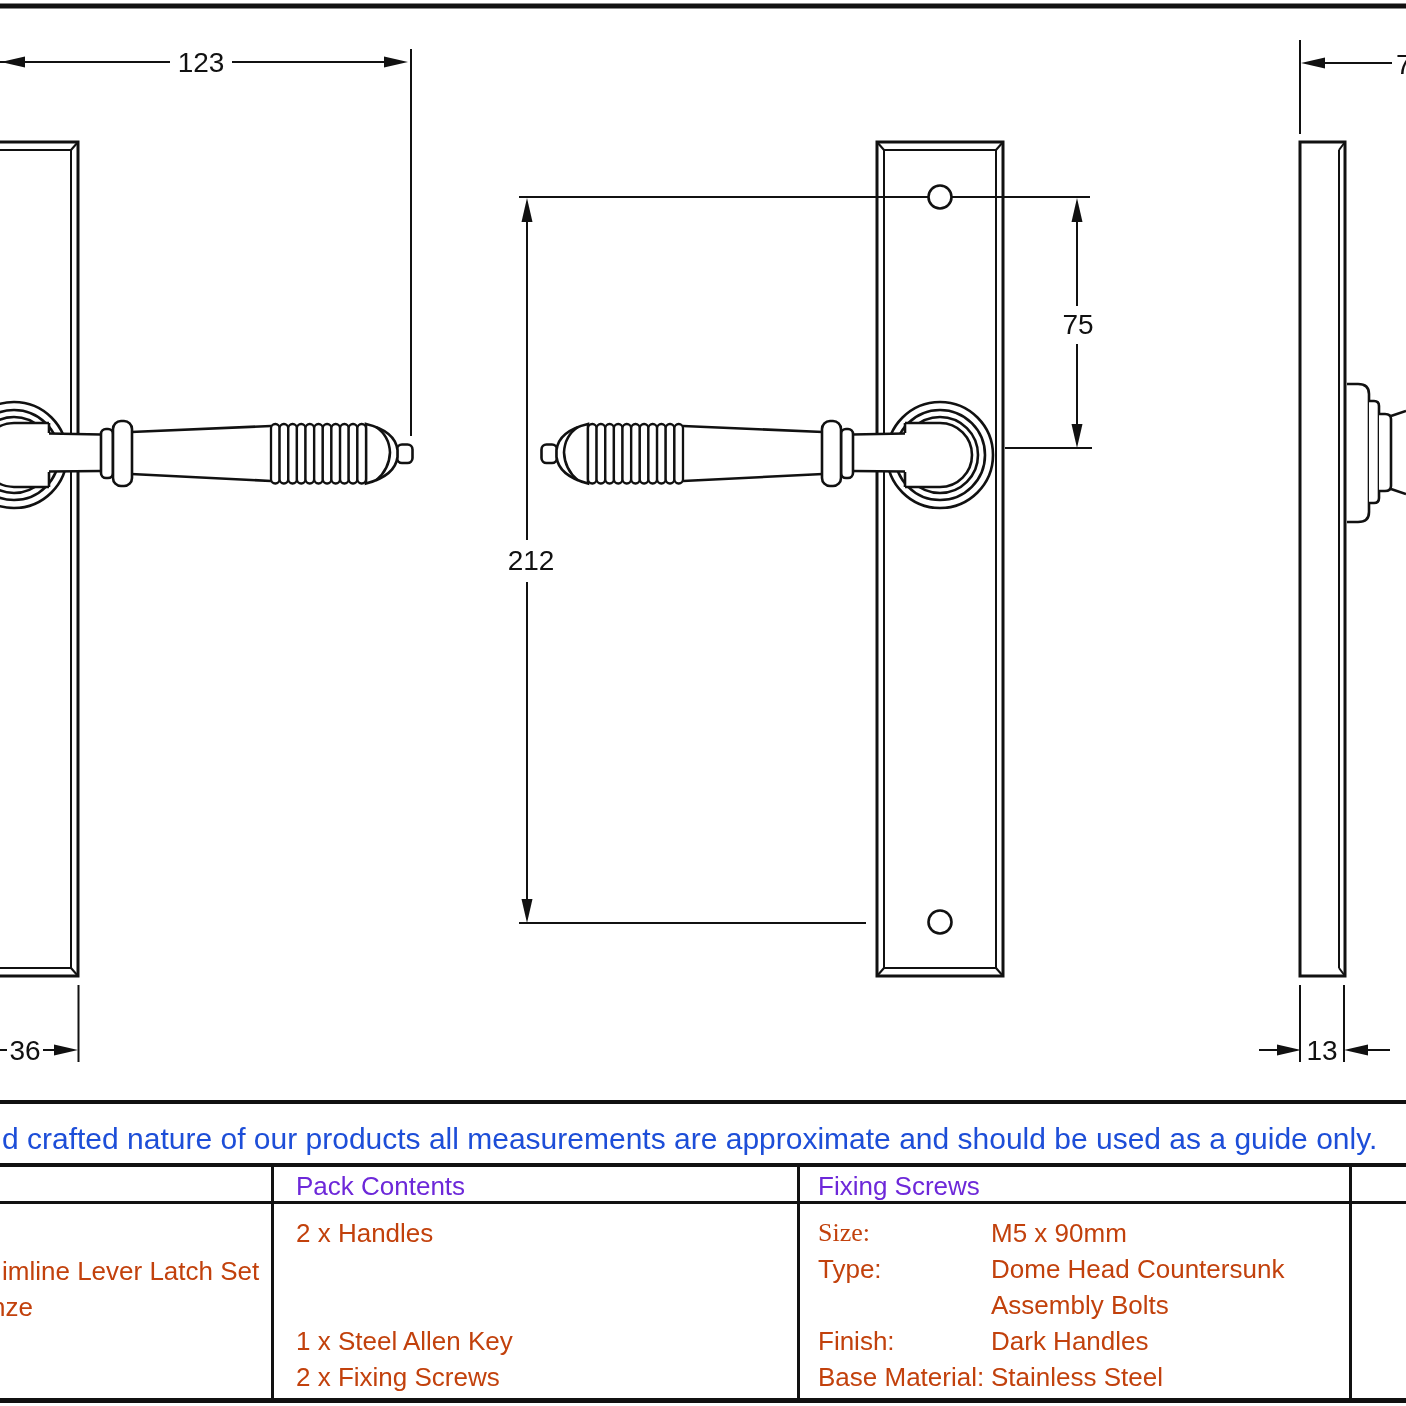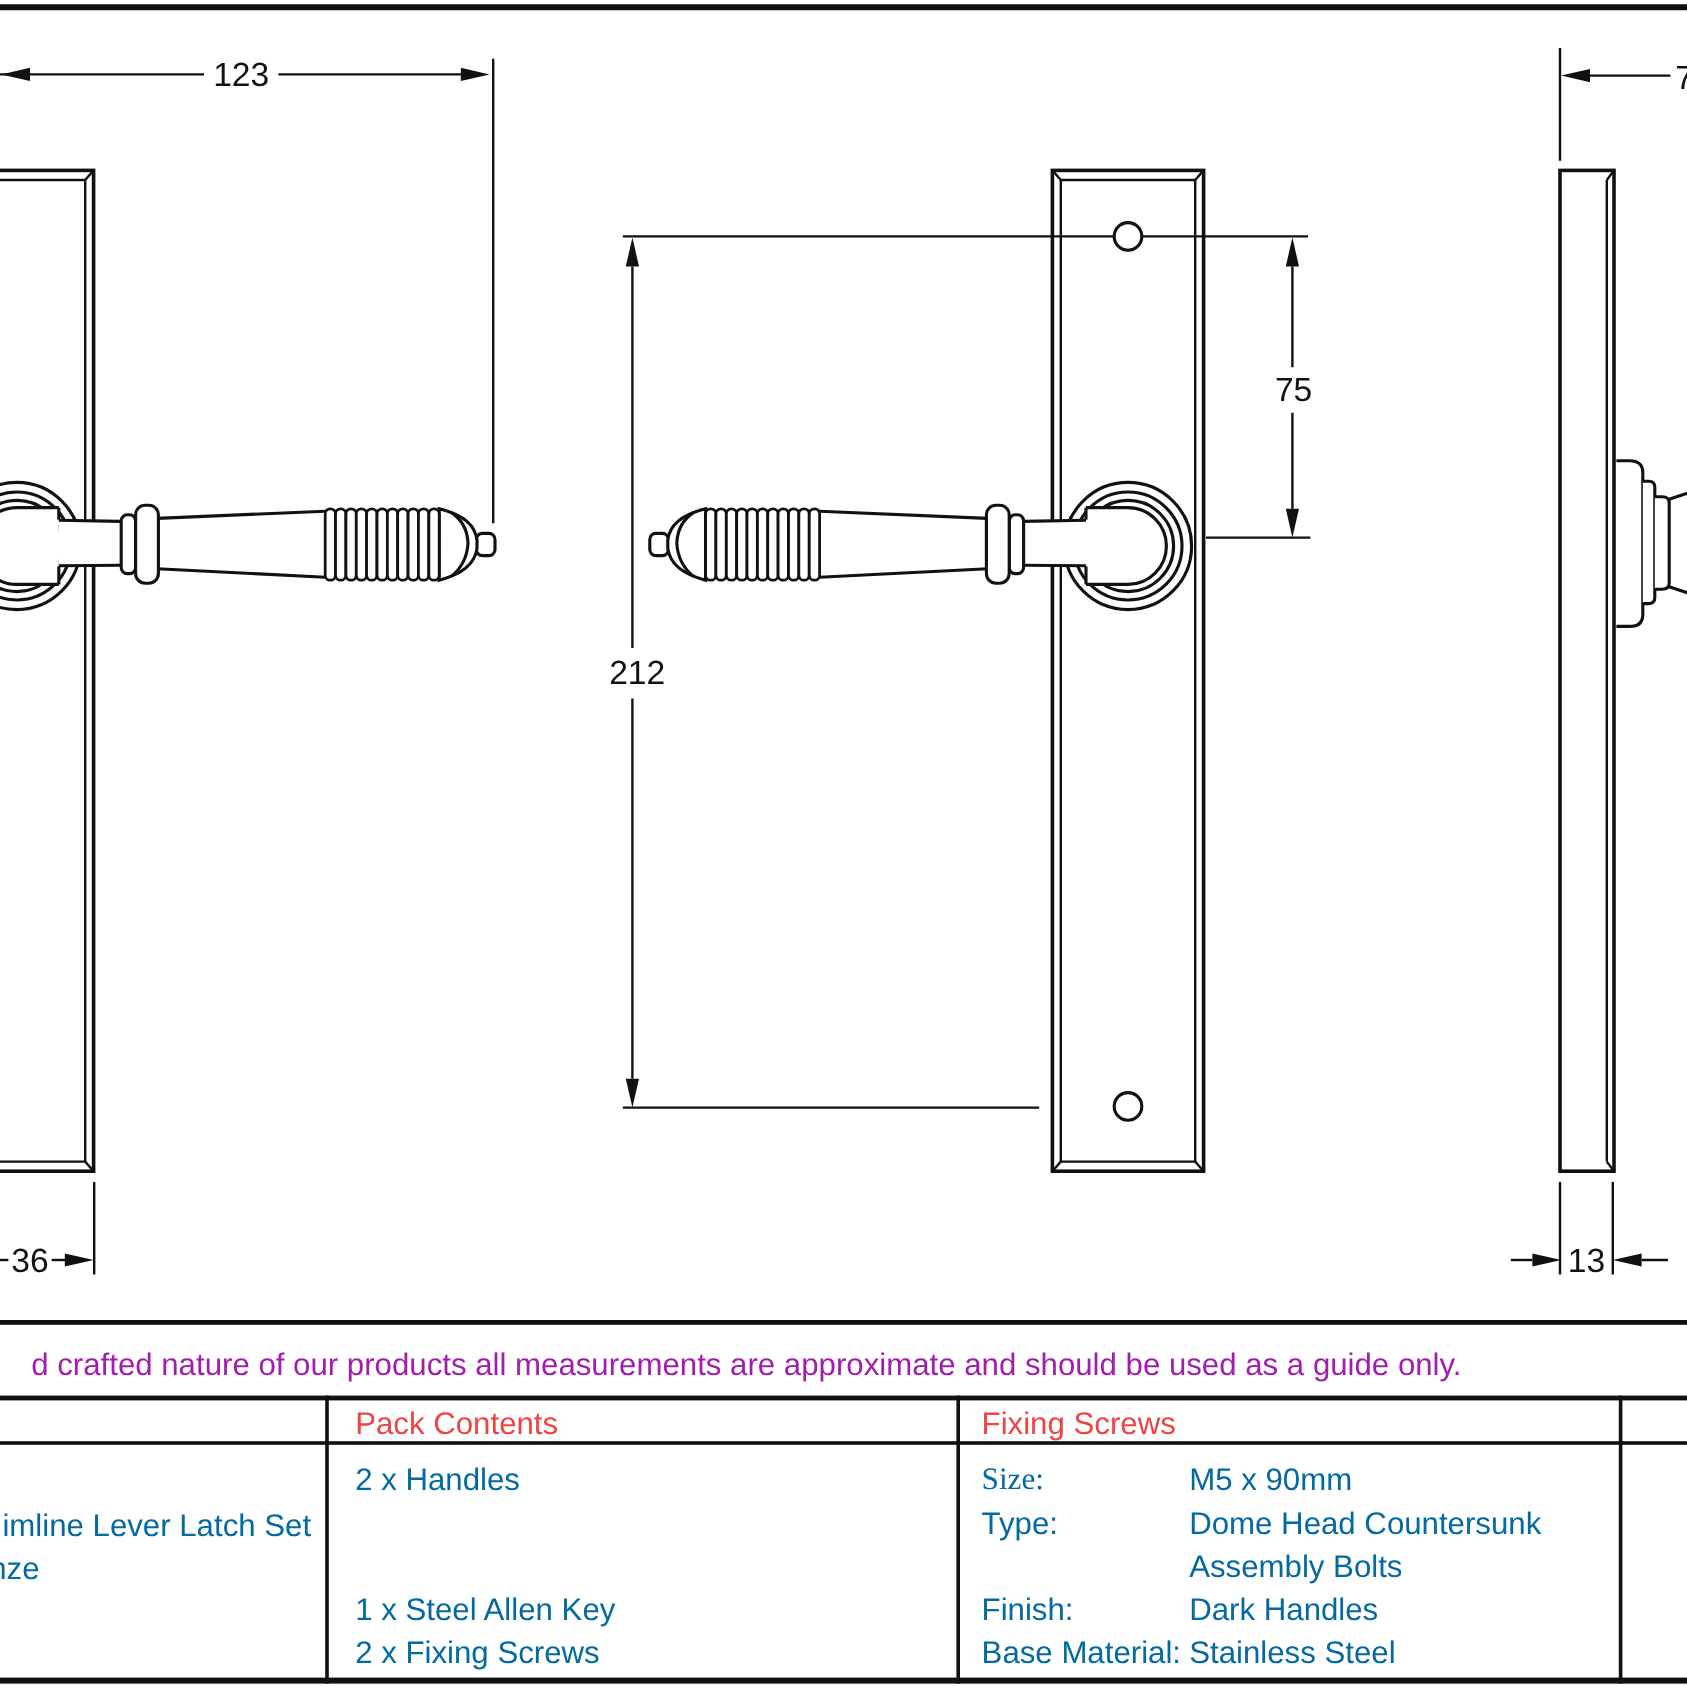--- a/index.html
+++ b/index.html
@@ -4,29 +4,28 @@
 <style>
   html,body{margin:0;padding:0;background:#fff;}
   .sheet{
     position:relative;width:1406px;height:1406px;background:#fff;
     overflow:hidden;font-family:"Liberation Sans",sans-serif;color:#111;padding-left:11px;
   }
   .drawing{position:absolute;left:0;top:0;}
   .hline{position:absolute;background:#111;}
   .vline{position:absolute;background:#111;width:3px;}
   .note{
-    position:absolute;left:2px;top:1122px;font-size:26px;color:#a21caf;
+    position:absolute;left:2px;top:1122px;font-size:30px;color:#1d4ed8;
     white-space:nowrap;
-    margin-left:24px;
   }
   .th{
-    position:absolute;font-size:26px;color:#ef4444;white-space:nowrap;
+    position:absolute;font-size:26px;color:#6d28d9;white-space:nowrap;
   }
   .cell{
-    position:absolute;font-size:26px;color:#0369a1;white-space:nowrap;
+    position:absolute;font-size:26px;color:#c2410c;white-space:nowrap;
   }
   svg text{
     font-family:"Liberation Sans",sans-serif;
     font-size:28px;fill:#111;
   }
 </style>
 </head>
 <body>
 
 <div class="sheet">

